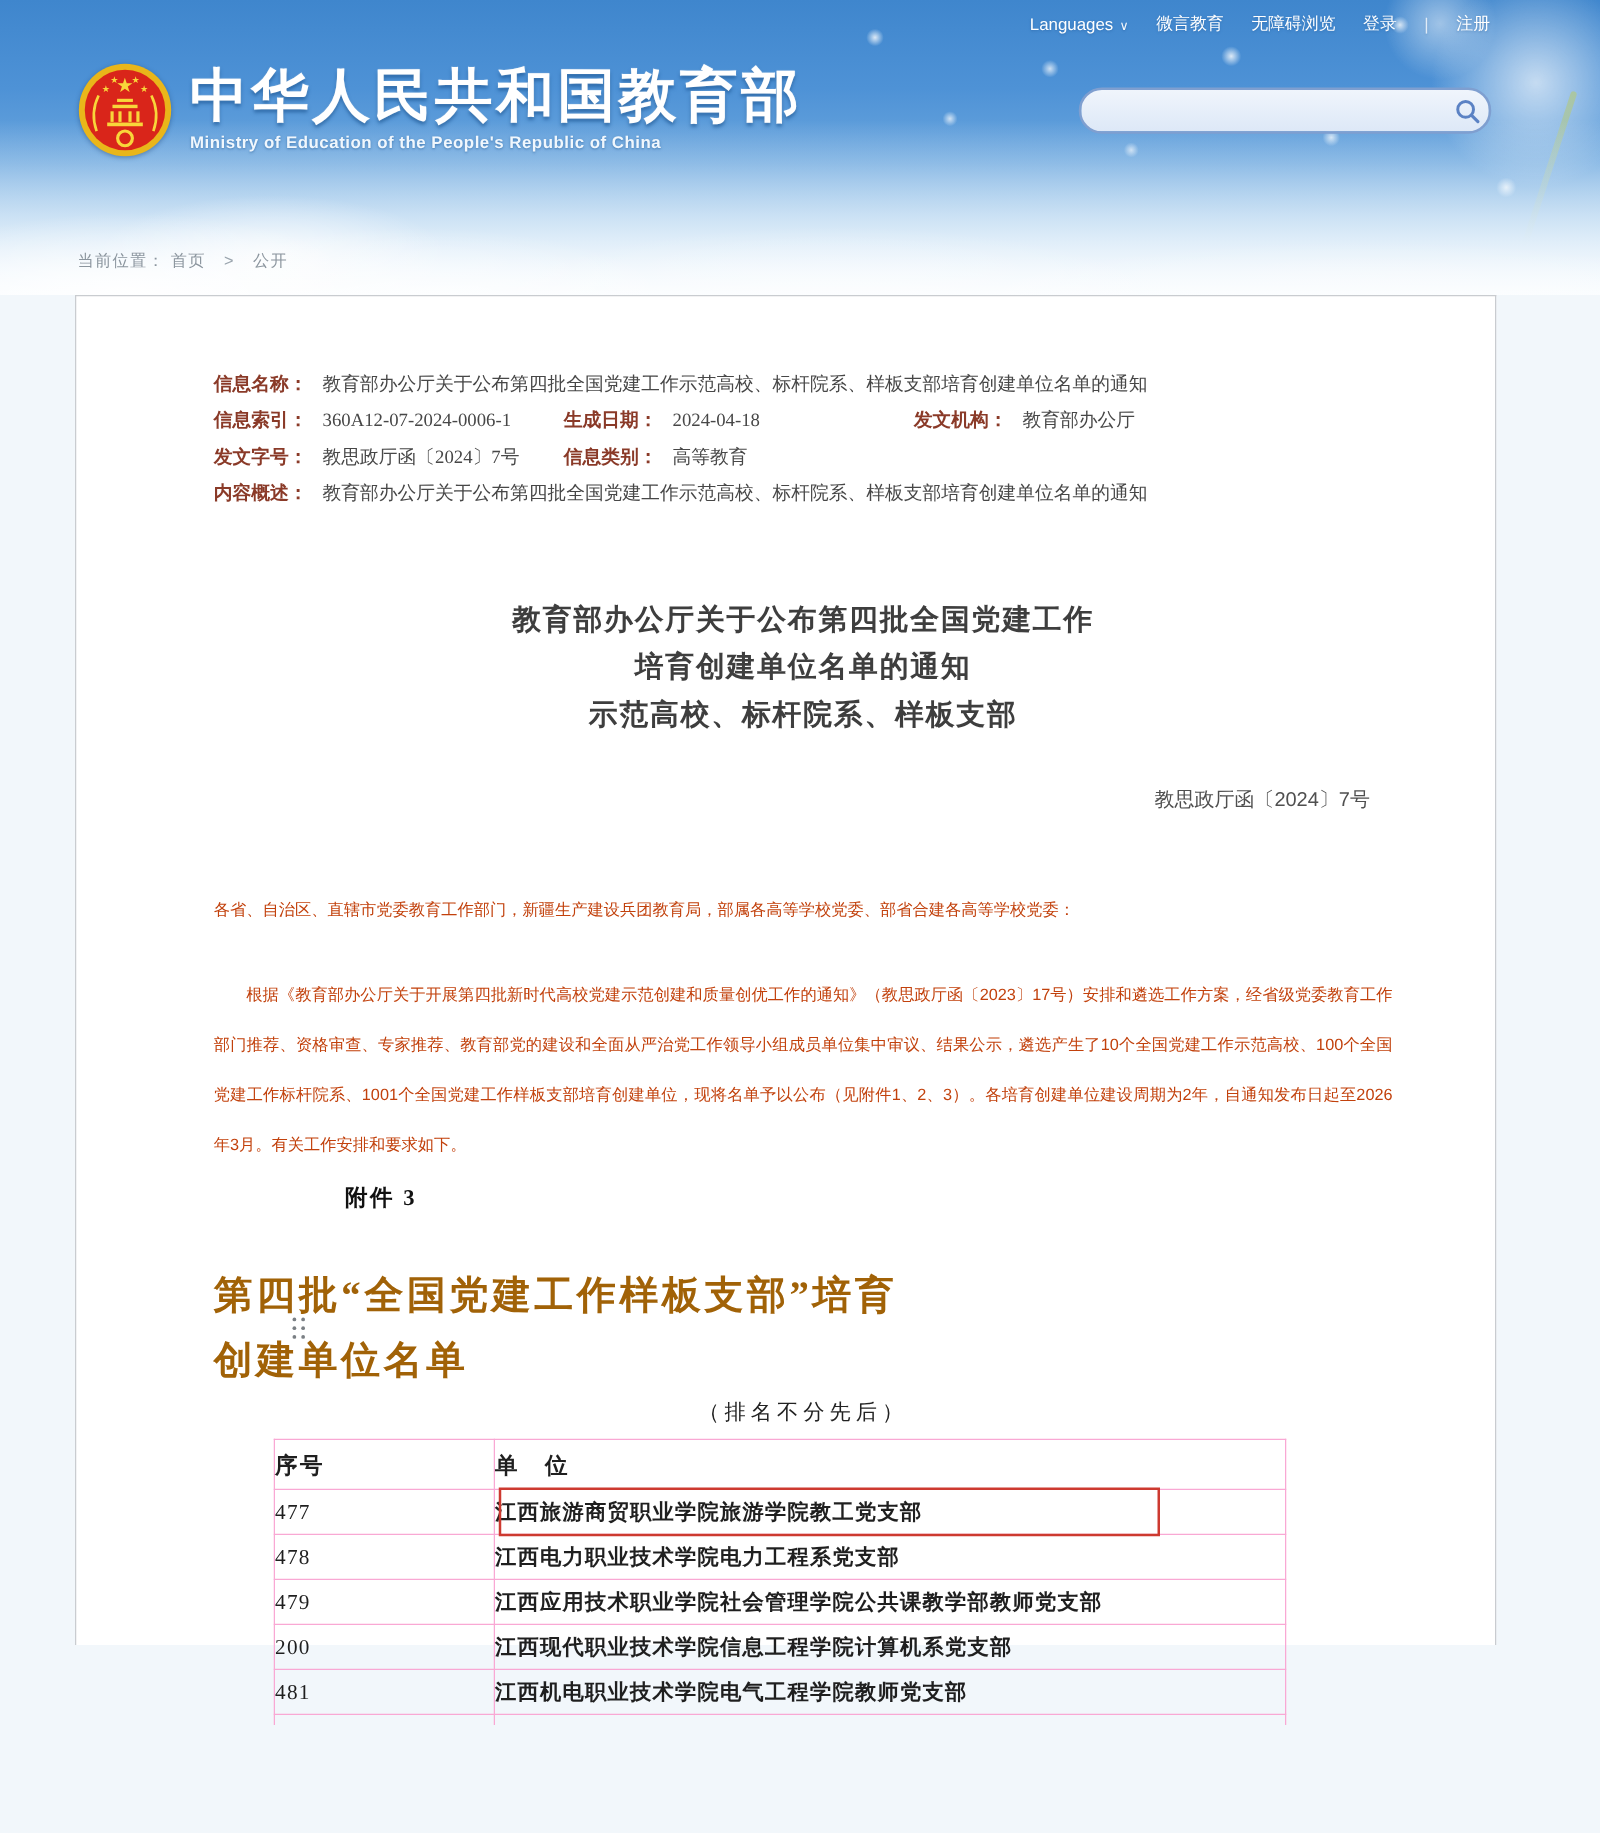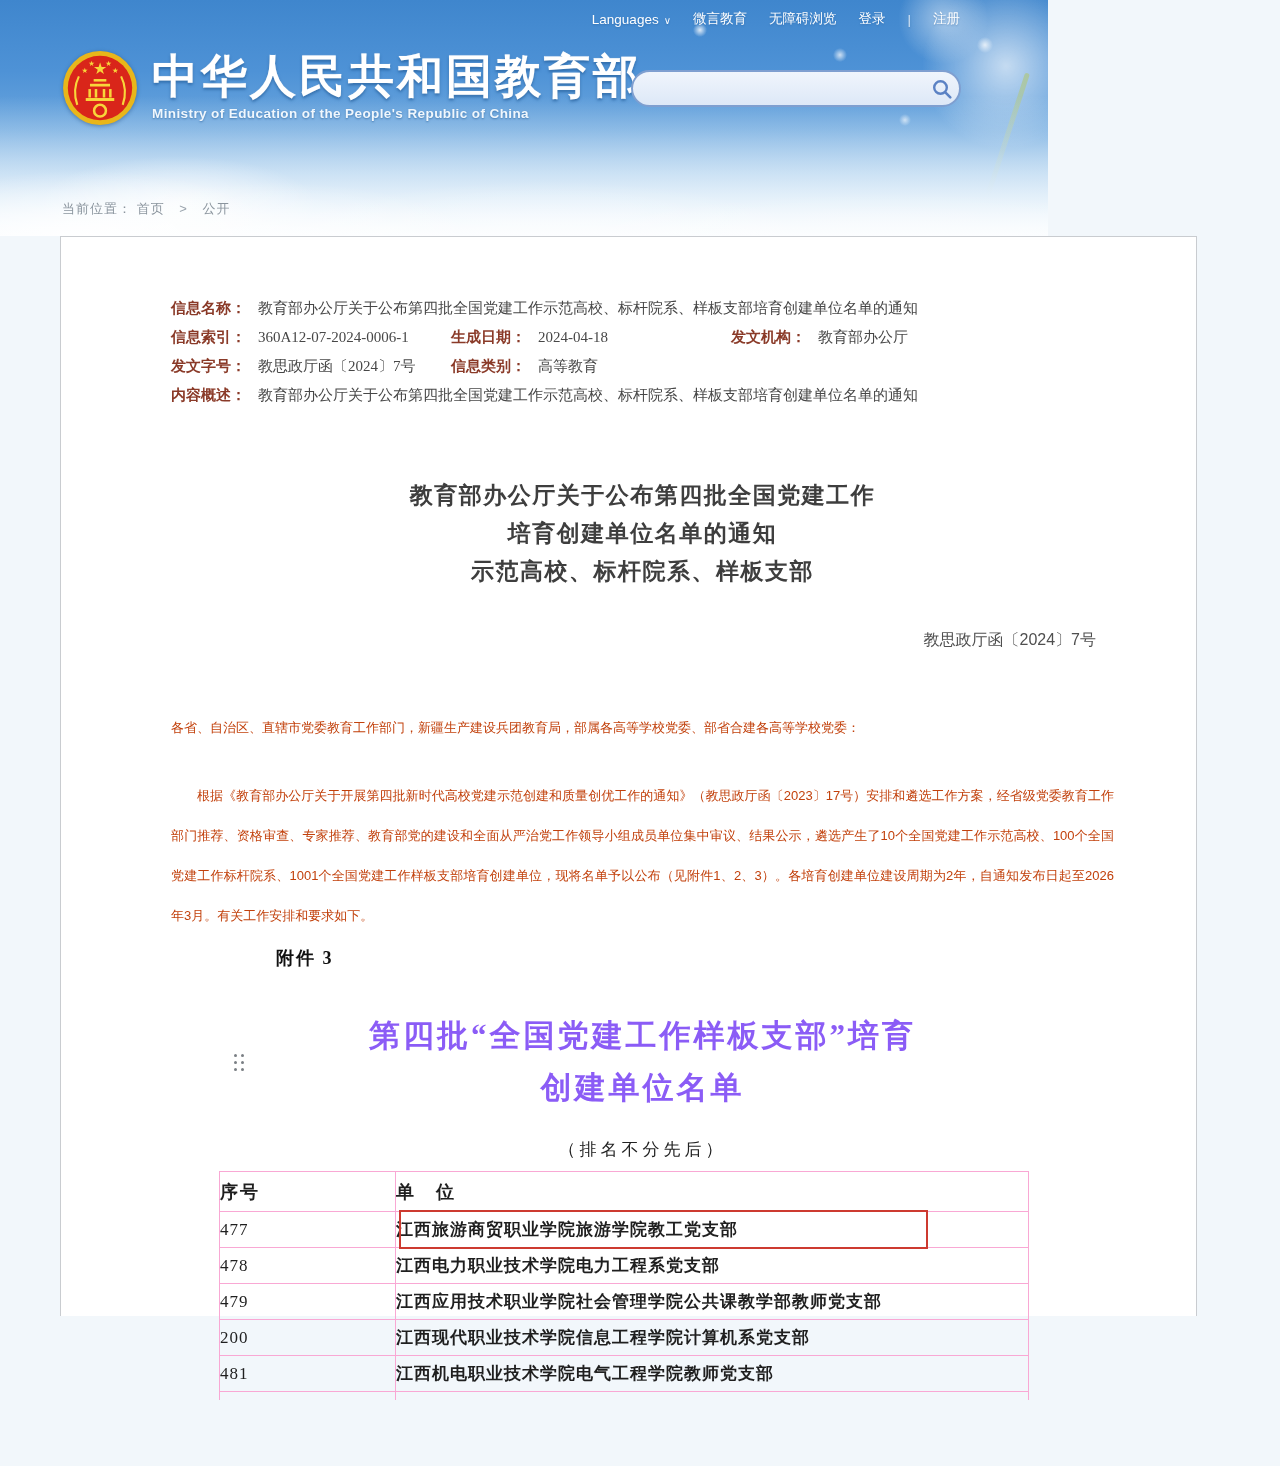--- a/index.html
+++ b/index.html
@@ -1,21 +1,21 @@
 <!DOCTYPE html>
 <html><head>
 <meta charset="utf-8">
 <style>
   * { margin:0; padding:0; box-sizing:border-box; }
   html,body { width:1280px; }
   body { font-family:"Liberation Sans", sans-serif; background:#f2f7fb; }
   .page { position:relative; width:1280px; height:1466px; overflow:hidden; background:#f2f7fb; }
 
   
-  .sky { position:absolute; top:0; left:0; width:1048px; height:236px;
+  .sky { position:absolute; top:0; left:0; width:1280px; height:236px;
     background:linear-gradient(180deg,#3f86cd 0%,#4e92d6 30%,#6aa6de 55%,#9cc6ea 78%,#d9ecf8 100%);padding-left:19px; }
   .sky .clouds { position:absolute; left:0; right:0; bottom:0; height:140px; pointer-events:none;
     background:
       radial-gradient(ellipse 280px 95px at 8% 102%,  rgba(255,255,255,.97), rgba(255,255,255,0) 72%),
       radial-gradient(ellipse 320px 110px at 26% 118%, rgba(255,255,255,.92), rgba(255,255,255,0) 72%),
       radial-gradient(ellipse 200px 70px at 17% 78%,  rgba(255,255,255,.75), rgba(255,255,255,0) 70%),
       radial-gradient(ellipse 420px 120px at 52% 125%, rgba(255,255,255,.8),  rgba(255,255,255,0) 75%),
       radial-gradient(ellipse 520px 110px at 85% 128%, rgba(255,255,255,.75), rgba(255,255,255,0) 75%),
       linear-gradient(180deg, rgba(255,255,255,0) 0%, rgba(250,253,255,.55) 55%, rgba(251,253,255,.96) 100%);
   }
@@ -81,28 +81,28 @@
     color:#3e3e3e; line-height:38px; letter-spacing:1.5px; }
   .doc-number { margin-top:40px; height:22px; text-align:right; padding-right:18px;
     font-size:16px; color:#4f4f4f; }
   .para { font-size:13px; color:#c2410c; line-height:40px; text-align:justify; }
   .salutation { margin-top:56px; }
   .body-para { margin-top:28px; text-indent:2em; }
 
   .attach-label { margin-top:10px; margin-left:105px; font-family:"Liberation Serif", serif;
     font-weight:bold; font-size:18px; color:#111; letter-spacing:2px; }
 
-  .attach-title { position:relative; margin-top:40px; text-align:center;
+  .attach-title { position:relative; margin-top:40px; 
     font-family:"Liberation Serif", serif; font-weight:bold; font-size:31px;
-    line-height:52px; color:#8b5cf6; letter-spacing:3px; }
+    line-height:52px; color:#a16207; letter-spacing:3px; }
   .dots { position:absolute; left:63px; top:44px; display:grid;
     grid-template-columns:repeat(2,4px); grid-auto-rows:4px; gap:3px; }
   .dots i { width:3px; height:3px; border-radius:50%; background:#7a7f84; }
 
-  .ranking-note { margin-top:24px; text-align:center; font-family:"Liberation Serif", serif;
+  .ranking-note { margin-top:4px; text-align:center; font-family:"Liberation Serif", serif;
     font-size:17px; color:#222; letter-spacing:4px; }
 
   
   table.units { margin:10px 0 0 48px; width:810px; border-collapse:collapse;
     font-family:"Liberation Serif", serif; color:#1f1f1f; }
   table.units th, table.units td { border:1px solid #f9a8d4; text-align:left; }
   table.units th { height:40px; font-size:18px; font-weight:bold; letter-spacing:2px; }
   table.units td { height:36px; font-size:17px; }
   table.units col.c-no { width:176px; }
   td.no-cell { font-size:16.5px; letter-spacing:1px; }

